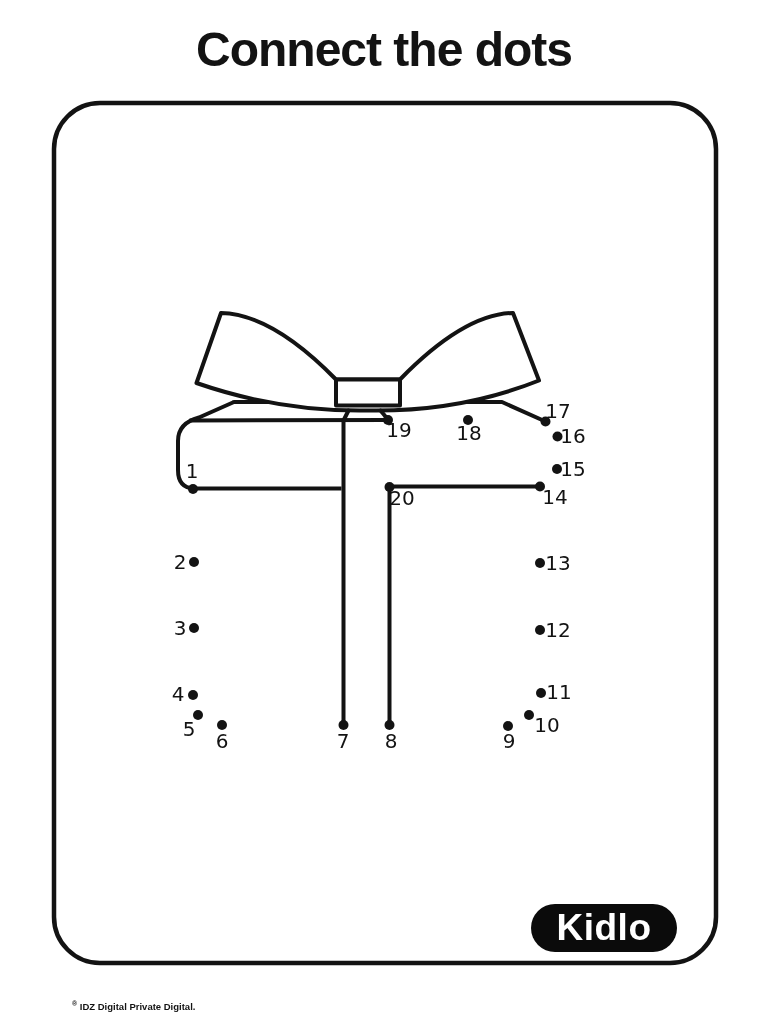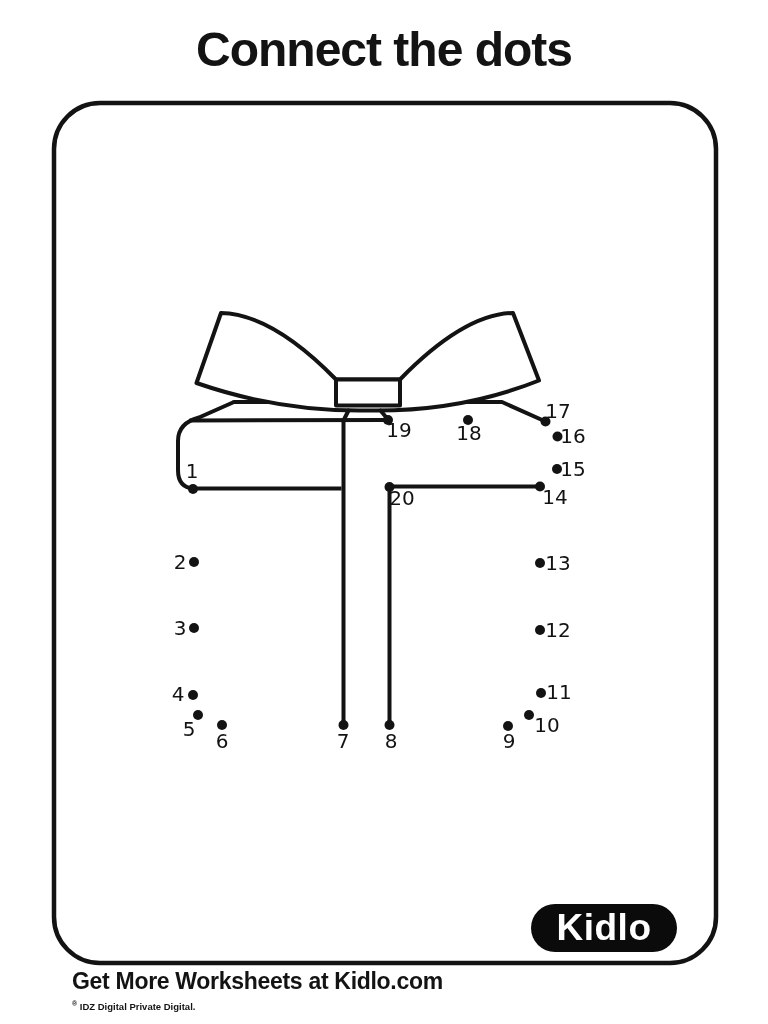--- a/index.html
+++ b/index.html
@@ -137,21 +137,20 @@
         <circle cx="468" cy="420" r="5" class="dot"></circle>
         <text x="469" y="433" text-anchor="middle" dy="0.36em" class="dot-label">18</text>
         <circle cx="388" cy="420" r="5" class="dot"></circle>
         <text x="399" y="430" text-anchor="middle" dy="0.36em" class="dot-label">19</text>
         <circle cx="389.5" cy="487" r="5" class="dot"></circle>
         <text x="402" y="498" text-anchor="middle" dy="0.36em" class="dot-label">20</text>
       </g>
   </svg>
 
   <div class="footer">
-    <div class="promo">Get More Worksheets at Kidlo.com</div>
     <div class="copyright"><sup>®</sup>
       <span>IDZ Digital Private Digital.</span>
     </div>
     <div class="logo-badge">
       <span>Kidlo</span>
     </div>
   </div>
 
 </div>
 

